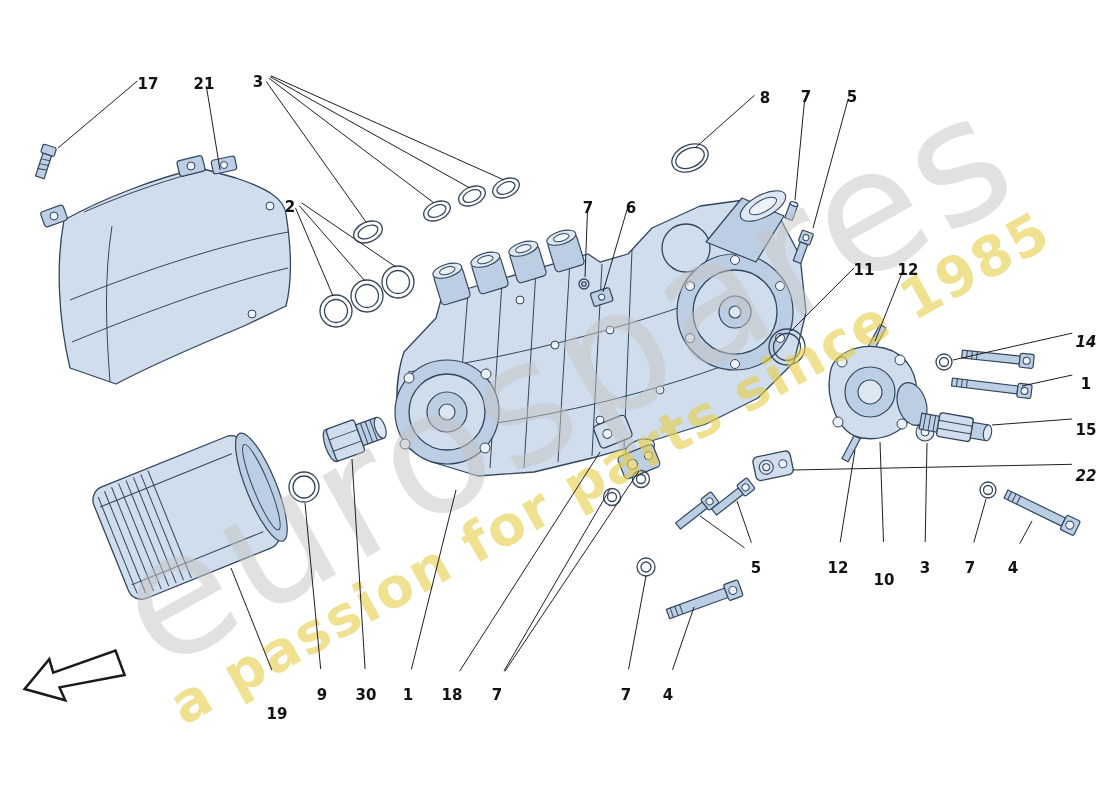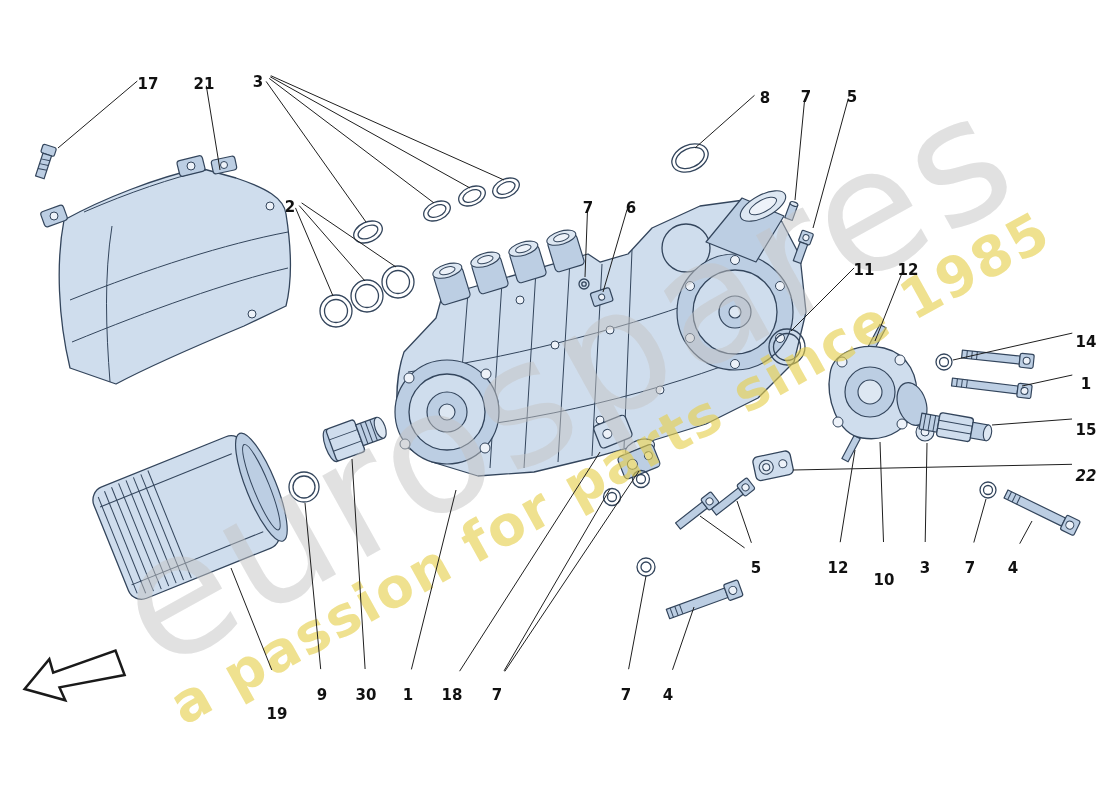--- a/index.html
+++ b/index.html
@@ -397,21 +397,21 @@
       <span class="callout" style="left: 204px; top: 72px;">21</span>
       <span class="callout" style="left: 258px; top: 70px;">3</span>
       <span class="callout" style="left: 290px; top: 195px;">2</span>
       <span class="callout" style="left: 588px; top: 196px;">7</span>
       <span class="callout" style="left: 631px; top: 196px;">6</span>
       <span class="callout" style="left: 765px; top: 86px;">8</span>
       <span class="callout" style="left: 806px; top: 85px;">7</span>
       <span class="callout" style="left: 852px; top: 85px;">5</span>
       <span class="callout" style="left: 864px; top: 258px;">11</span>
       <span class="callout" style="left: 908px; top: 258px;">12</span>
-      <span class="callout" style="left: 1086px; top: 330px;">14</span>
+      <span class="callout" style="left: 1086px; top: 330px; font-style: italic;">14</span>
       <span class="callout" style="left: 1086px; top: 372px;">1</span>
       <span class="callout" style="left: 1086px; top: 418px;">15</span>
       <span class="callout" style="left: 1086px; top: 464px; font-style: italic;">22</span>
       <span class="callout" style="left: 838px; top: 556px;">12</span>
       <span class="callout" style="left: 884px; top: 556px; margin-top: 12px;">10</span>
       <span class="callout" style="left: 925px; top: 556px;">3</span>
       <span class="callout" style="left: 970px; top: 556px;">7</span>
       <span class="callout" style="left: 1013px; top: 556px;">4</span>
       <span class="callout" style="left: 756px; top: 556px;">5</span>
       <span class="callout" style="left: 277px; top: 683px; margin-top: 19px;">19</span>

